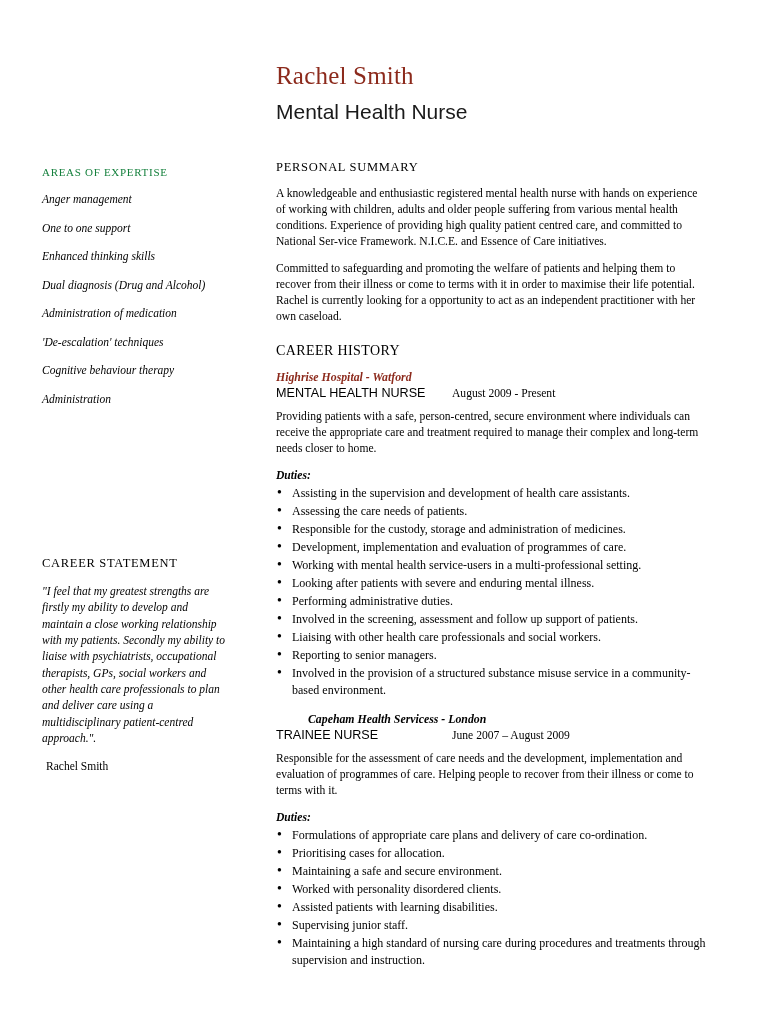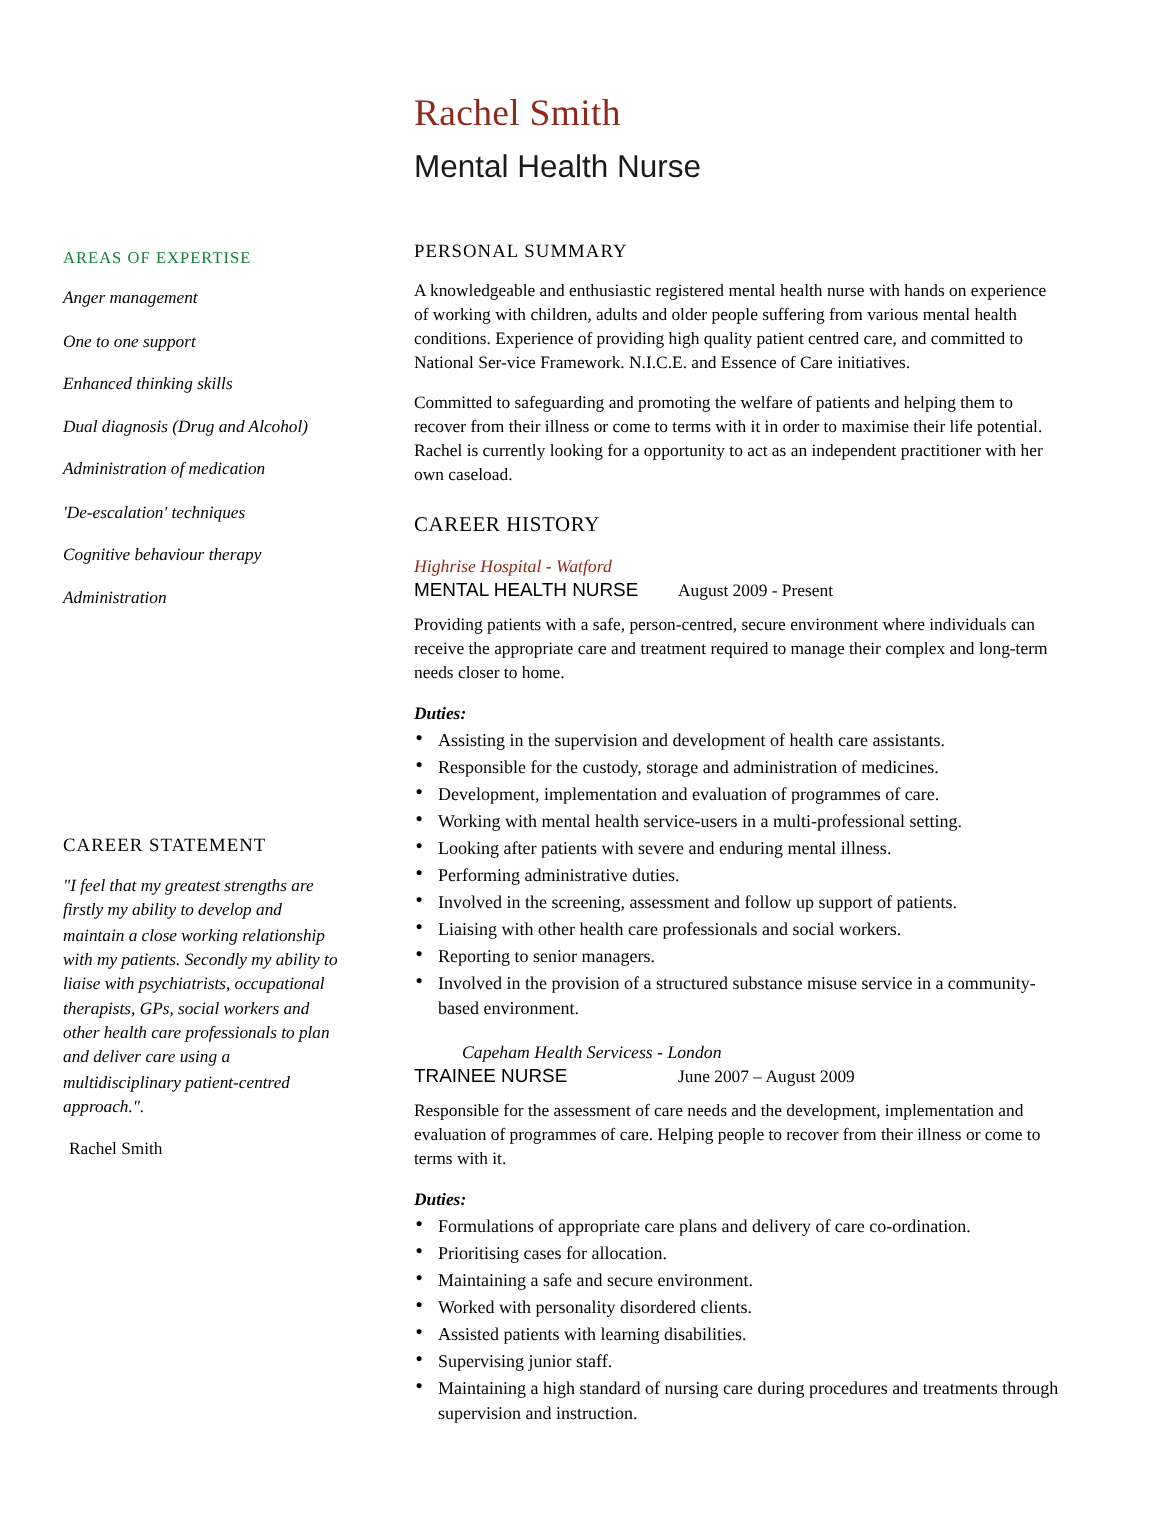--- a/index.html
+++ b/index.html
@@ -113,21 +113,21 @@
     font-size: 11.6px;
     line-height: 1.38;
     margin: 0 0 11px 0;
     text-align: left;
   }
   .block-gap {
     height: 12px;
   }
   .employer {
     font-size: 11.8px;
-    font-weight: normal;
+    font-weight: bold;
     font-style: italic;
     color: #8c2a1c;
     margin: 0 0 1px 0;
   }
   .employer.dark {
     color: #000;
     font-style: italic;
     margin-left: 32px;
   }
   .role-row {
@@ -218,20 +218,21 @@
       <div>
         <div class="employer">Highrise Hospital  - Watford</div>
         <div class="role-row">
           <div class="role-title">MENTAL HEALTH NURSE</div>
           <div class="role-dates">August 2009 - Present</div>
         </div>
         <p class="body">Providing patients with a safe, person-centred, secure environment where individuals can receive the appropriate care and treatment required to manage their complex and long-term needs closer to home.</p>
         <div class="duties-label">Duties:</div>
         <ul class="duties">
           <li>Assisting in the supervision and development of health care assistants.</li>
+          <li>Assessing the care needs of patients.</li>
           <li>Responsible for the custody, storage and administration of medicines.</li>
           <li>Development, implementation and evaluation of programmes of care.</li>
           <li>Working with mental health service-users in a multi-professional setting.</li>
           <li>Looking after patients with severe and enduring mental illness.</li>
           <li>Performing administrative duties.</li>
           <li>Involved in the screening, assessment and follow up support of patients.</li>
           <li>Liaising with other health care professionals and social workers.</li>
           <li>Reporting to senior managers.</li>
           <li>Involved in the provision of a structured substance misuse service in a community-based environment.</li>
         </ul>

